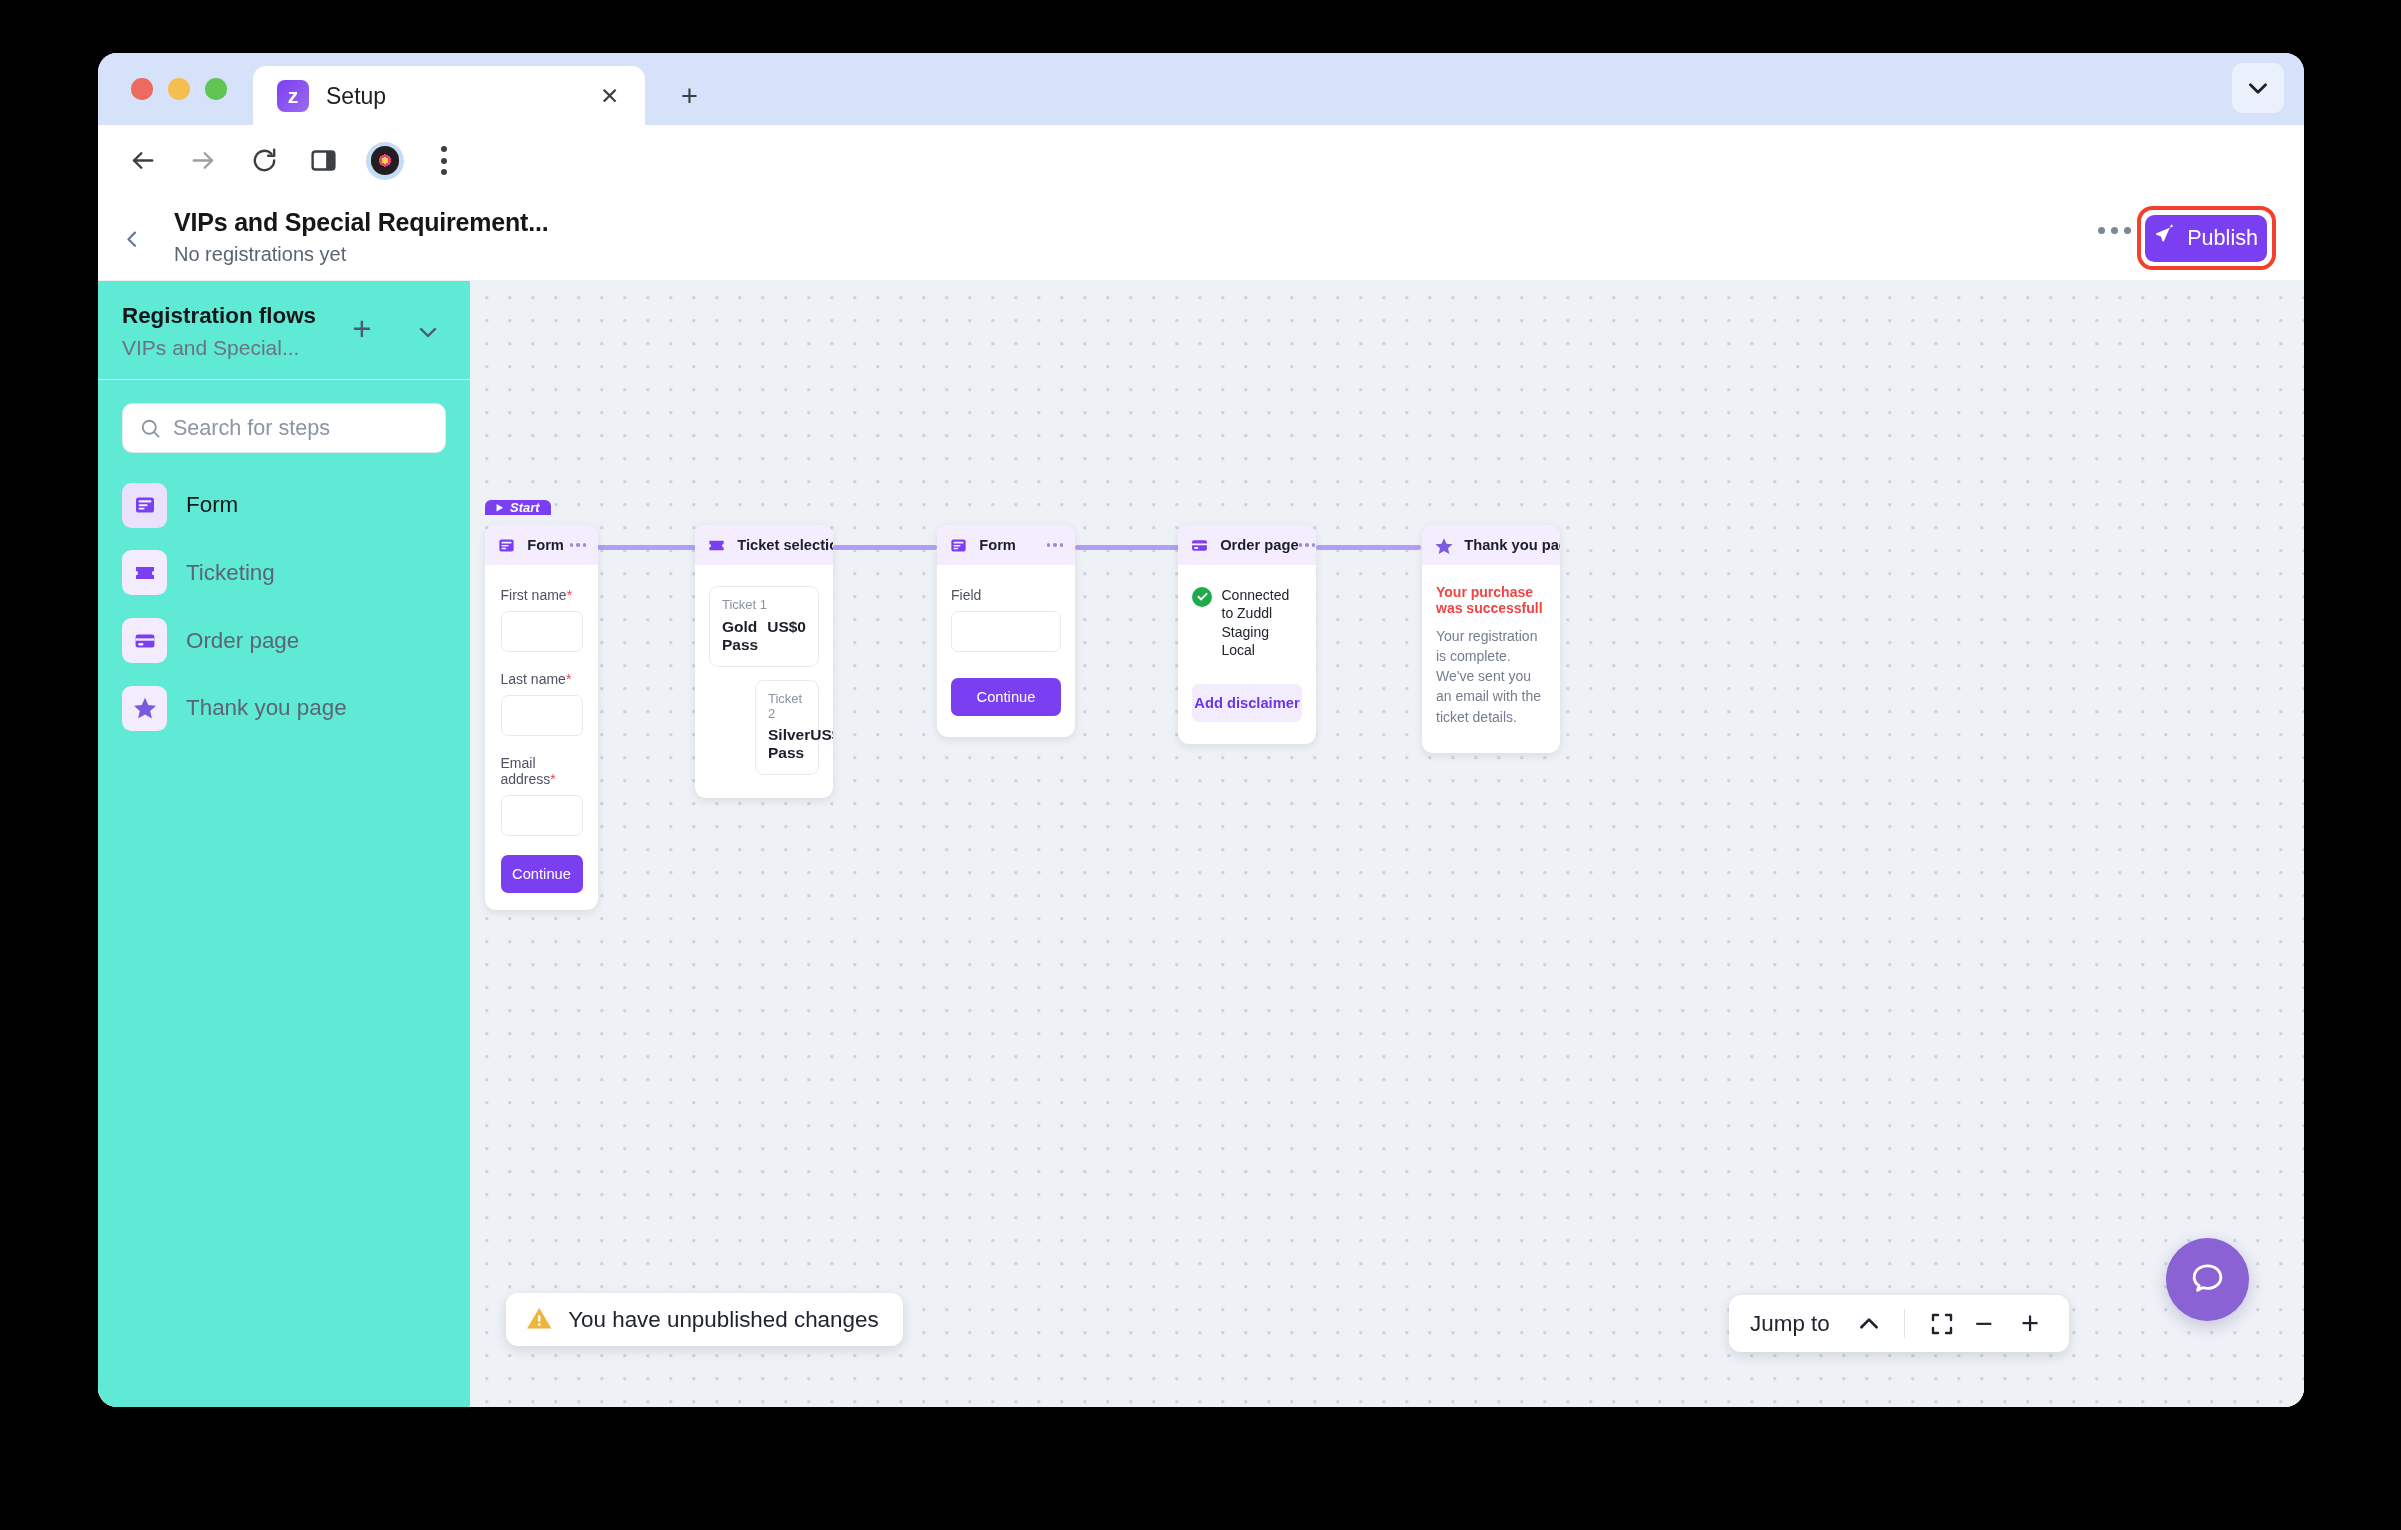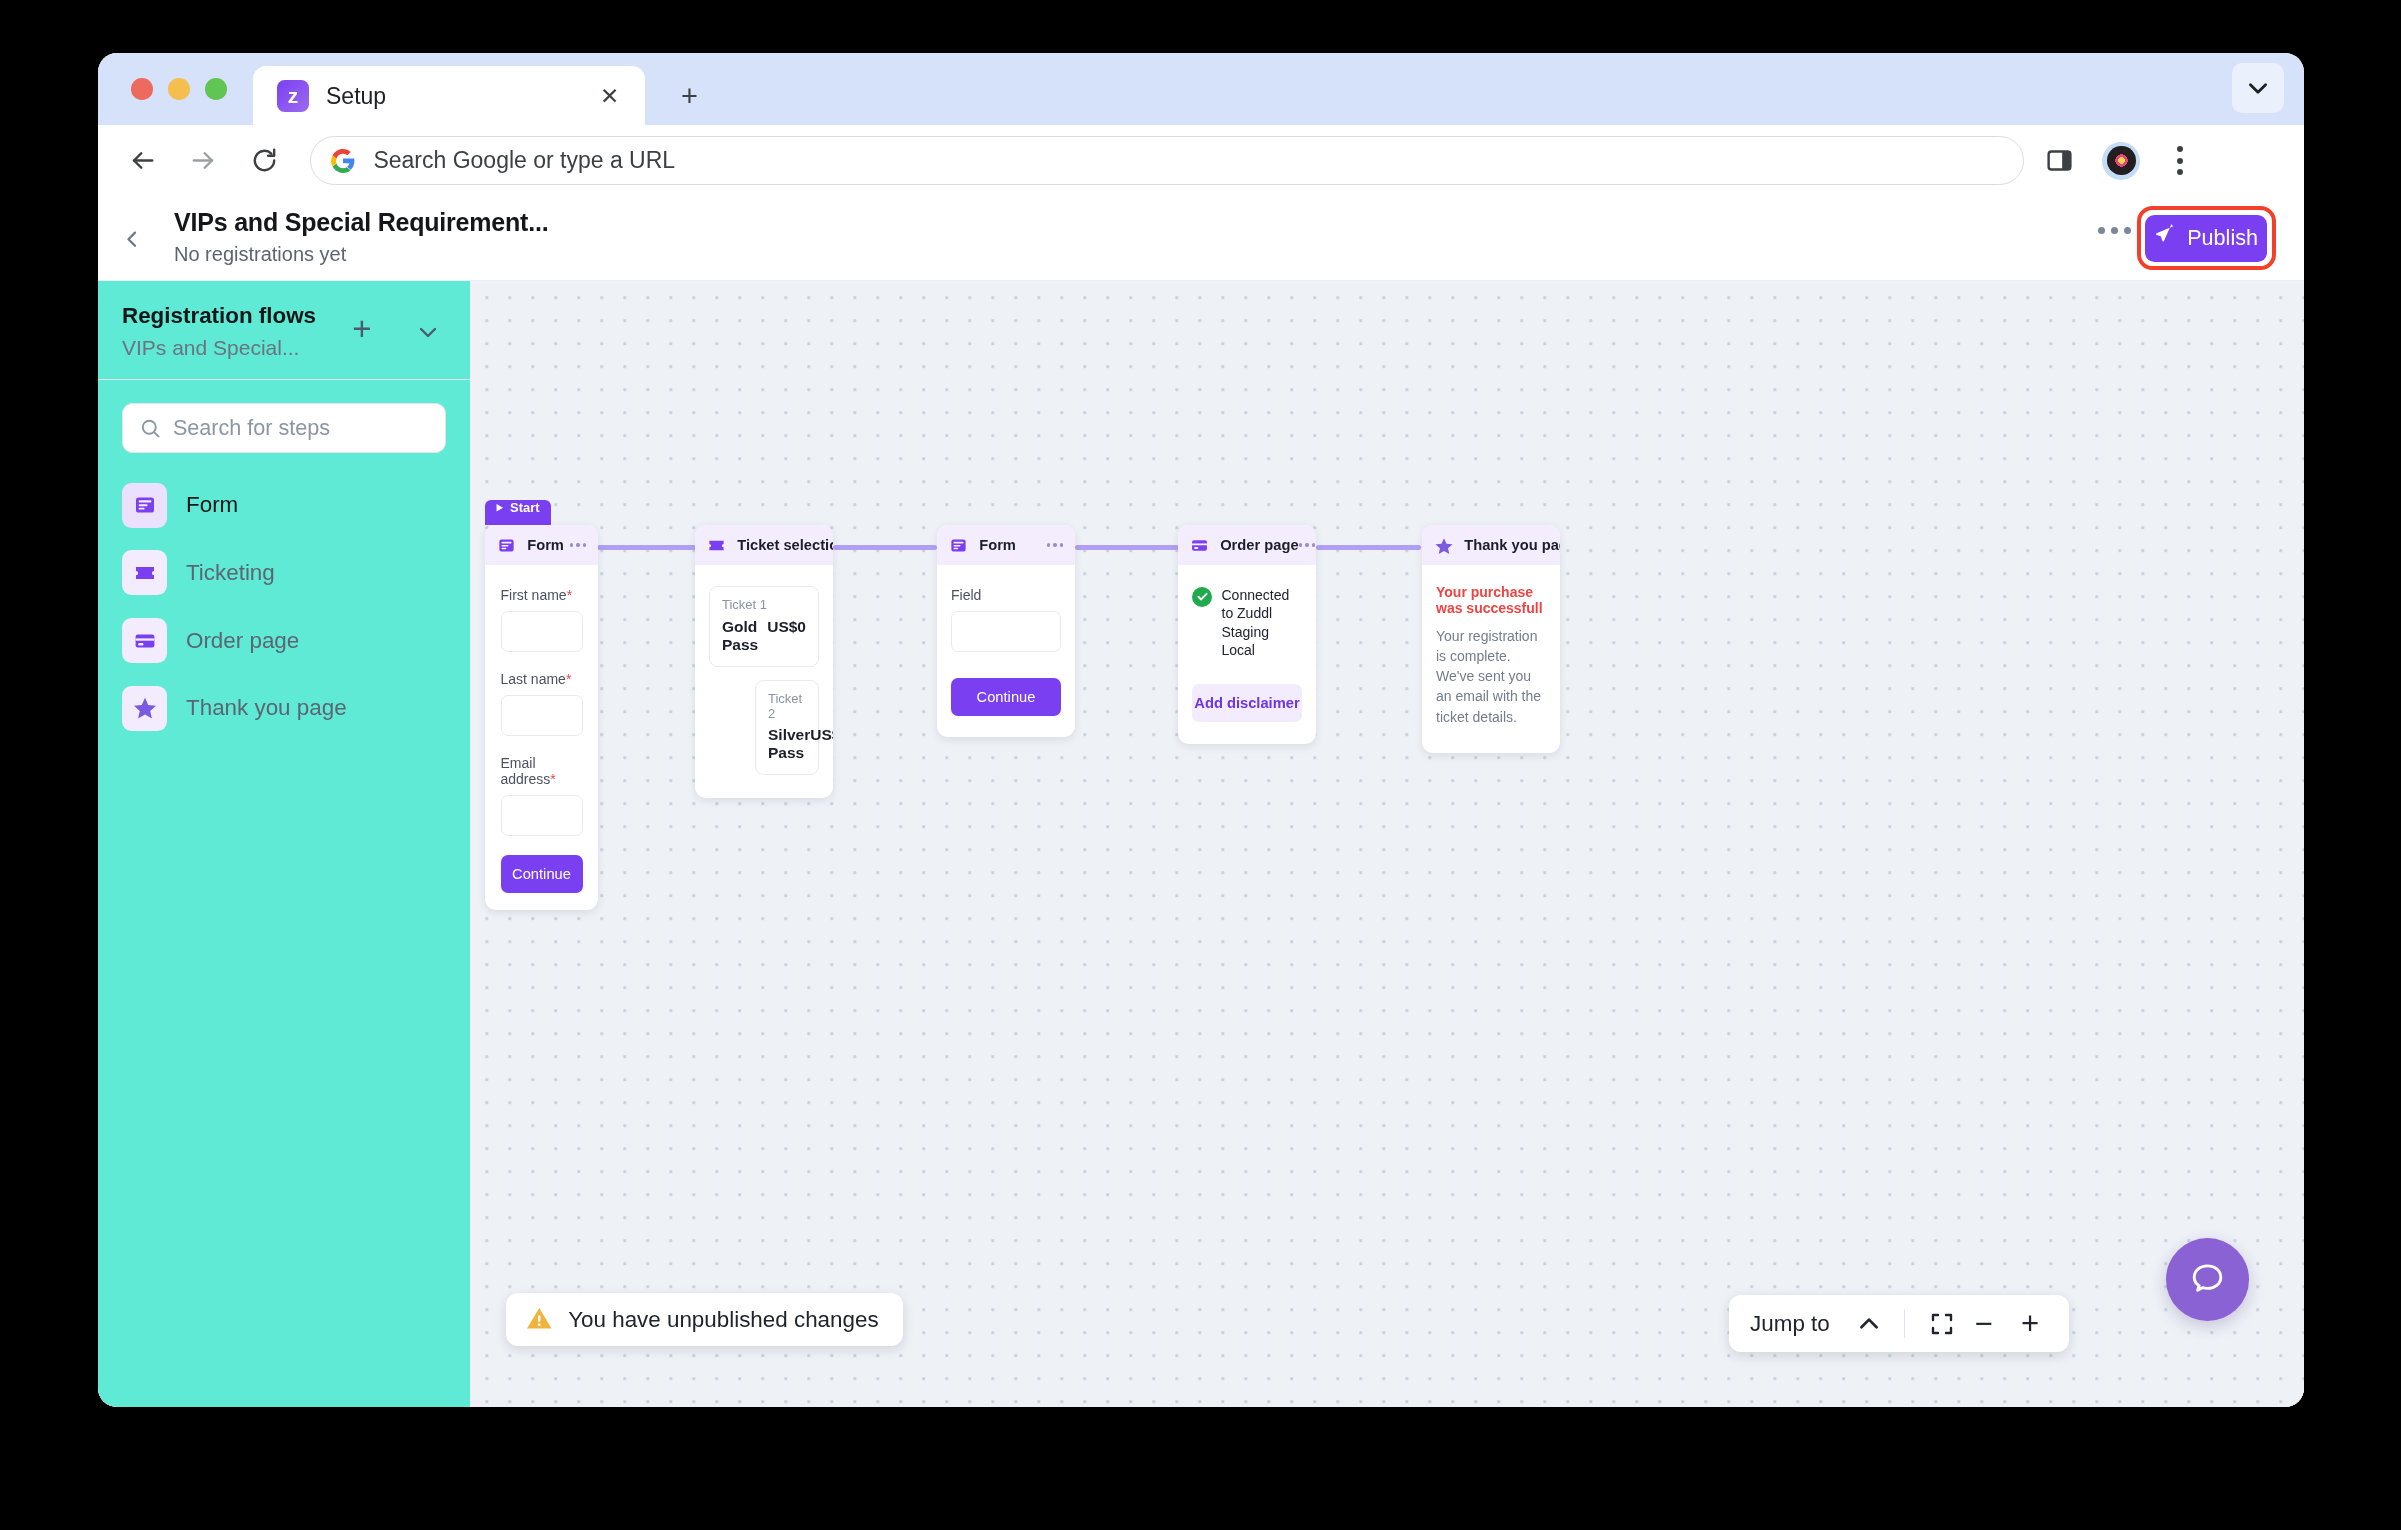--- a/index.html
+++ b/index.html
@@ -281,27 +281,28 @@
   }
   .node-kebab {
     margin-left: auto;
     display: flex; gap: 3px; align-items: center;
   }
   .node-kebab i { width: 3.5px; height: 3.5px; border-radius: 50%; background: #9a8fc9; display: block; }
   .node-body { padding: 19px 15.5px 17px 15.5px; }
 
   .start-badge {
     position: absolute;
-    height: 25px;
+    height: 15px;
     background: #7b3ff2;
     border-radius: 6px 6px 0 0;
     color: #fff;
     font-size: 13px; font-weight: bold;
-    display: flex; align-items: flex-start; gap: 6px;
+    display: flex; align-items: center; gap: 6px;
     padding: 0 11.2px 0 9.5px;
+    font-style: italic;
   }
 
   .field-label {
     font-size: 14px; color: #4c5261;
     margin-bottom: 7.8px;
   }
   .field-label .req { color: #e8434f; }
   .field-input {
     height: 41px;
     border: 1.1px solid #e6e9ef;
@@ -443,31 +444,20 @@
           <polyline points="13,6 19,12 13,18"></polyline>
         </svg>
     </div>
     <div class="nav-btn" id="nav-reload">
       <svg width="29" height="29" viewBox="0 0 24 24" fill="none" stroke="#3c4043" stroke-width="2" stroke-linecap="round" stroke-linejoin="round">
         <path d="M20 12a8 8 0 1 1-2.4-5.7"></path>
           <polyline points="20,3 20,8 15,8"></polyline>
       </svg>
     </div>
 
-    <div id="omnibox">
-      <span id="omnibox-g-icon">
-        <svg width="26" height="26" viewBox="0 0 48 48">
-          <path fill="#4285F4" d="M45 24c0-1.6-.15-3.1-.4-4.6H24v8.7h11.8c-.5 2.7-2 5-4.3 6.5l6.9 5.4C42.6 36.3 45 30.6 45 24z"></path>
-          <path fill="#34A853" d="M24 46c5.7 0 10.5-1.9 14-5.1l-6.9-5.4C29.2 36.8 26.8 37.6 24 37.6c-5.6 0-10.3-3.7-12-8.8l-7.2 5.5C8.4 41.3 15.6 46 24 46z"></path>
-          <path fill="#FBBC05" d="M12 28.8A13.8 13.8 0 0 1 11.3 24c0-1.7.3-3.3.8-4.8l-7.2-5.6A22 22 0 0 0 2 24c0 3.5.85 6.9 2.35 9.9z"></path>
-          <path fill="#EA4335" d="M24 10.4c3.1 0 5.9 1.1 8.1 3.2l6.1-6.1C34.4 4 29.7 2 24 2 15.6 2 8.4 6.7 4.8 13.6l7.2 5.6C13.7 14.1 18.4 10.4 24 10.4z"></path>
-        </svg>
-      </span>
-      <span id="omnibox-placeholder">Search Google or type a URL</span>
-    </div>
 
     <div id="omni-right">
       <div id="side-panel-icon">
         <svg width="29" height="29" viewBox="0 0 24 24">
           <rect x="3" y="4.5" width="18" height="15" rx="2.4" fill="none" stroke="#3c4043" stroke-width="2"></rect>
           <rect x="14.2" y="4.5" width="6.8" height="15" fill="#3c4043"></rect>
         </svg>
       </div>
       <div id="profile-avatar">
         <span id="profile-inner"></span>

